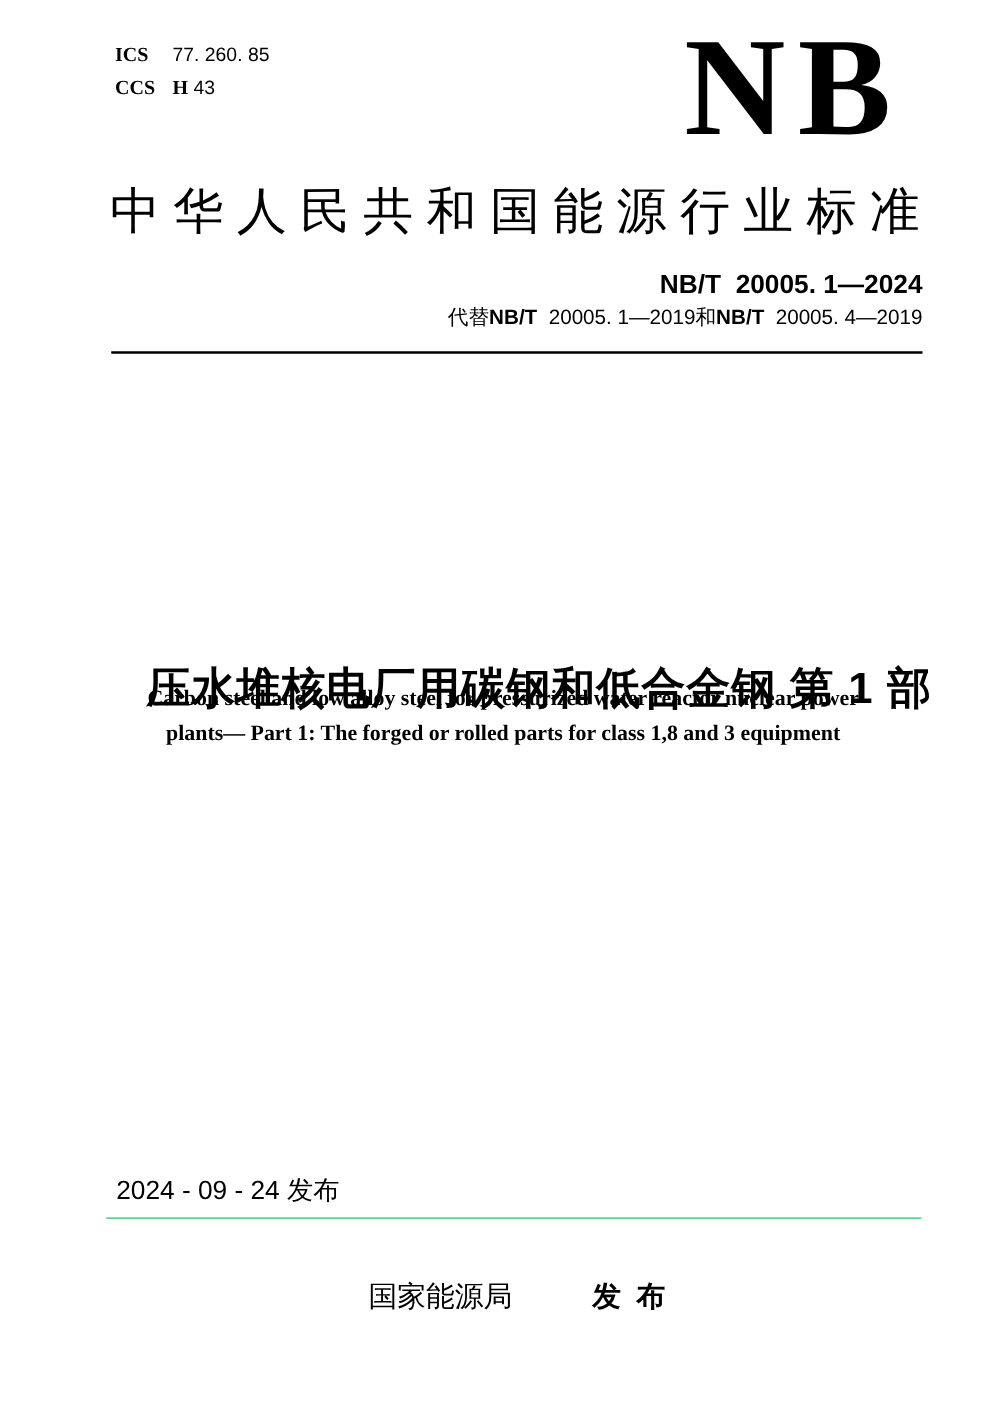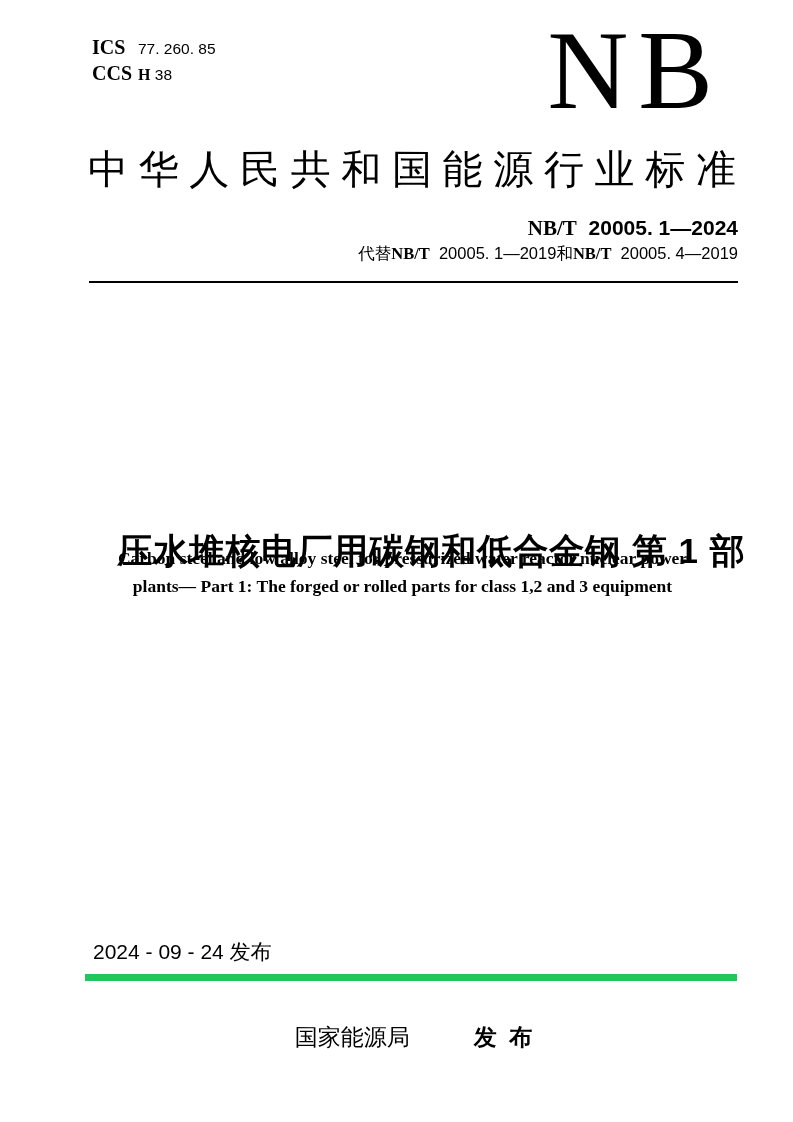--- a/index.html
+++ b/index.html
@@ -23,40 +23,40 @@
     left: 92px;
   }
   .code-row {
     display: flex;
     align-items: baseline;
     height: 26px;
   }
   .code-label {
     font-family: "Liberation Serif", "DejaVu Serif", serif;
     font-weight: bold;
-    font-size: 20px;
+    font-size: 16px;
     width: 46px;
   }
   .code-value {
     font-family: "Liberation Sans", sans-serif;
     font-size: 15.5px;
     white-space: pre;
   }
   .code-value .serif-bold {
     font-family: "Liberation Serif", "DejaVu Serif", serif;
     font-weight: bold;
     font-size: 16px;
   }
   
   .nb-logo {
     position: absolute;
     top: 14px;
     right: 70px;
     font-family: "Liberation Serif", "DejaVu Serif", serif;
-    font-weight: normal;
+    font-weight: bold;
     font-size: 112px;
     line-height: 1.0;
     letter-spacing: 10px;
   }
   
   .std-header {
     position: absolute;
     top: 147px;
     left: 88px;
     width: 648px;
@@ -70,21 +70,21 @@
   .std-number {
     position: absolute;
     top: 216px;
     right: 55px;
     font-size: 21px;
     white-space: pre;
     text-align: right;
   }
   .std-number .serif-bold,
   .replaces .serif-bold {
-    font-family: Liberation Serif, serif;
+    font-family: Liberation Sans, sans-serif;
     font-weight: bold;
     margin-top: 48px;
   }
   .std-number .digits {
     font-weight: 600;
   }
   .replaces {
     position: absolute;
     top: 243px;
     right: 55px;
@@ -131,21 +131,21 @@
     position: absolute;
     top: 938px;
     left: 85px;
     width: 652px;
     display: flex;
     justify-content: space-between;
     align-items: center;
     font-size: 21px;
     padding: 0 2px 8px 8px;
     box-sizing: border-box;
-    border-bottom: 7px solid #22c55e;
+    border-bottom: 1px solid #22c55e;
     white-space: pre;
   }
   
   .publisher-row {
     position: absolute;
     top: 1022px;
     left: 89px;
     width: 649px;
     display: flex;
     justify-content: center;
@@ -163,21 +163,21 @@
 
 <div class="page">
 
   <div class="codes">
     <div class="code-row">
       <span class="code-label">ICS</span>
       <span class="code-value">77. 260. 85</span>
     </div>
     <div class="code-row">
       <span class="code-label">CCS</span>
-      <span class="code-value"><span class="serif-bold">H</span><span> 38</span></span>
+      <span class="code-value"><span class="serif-bold">H</span><span> 43</span></span>
     </div>
   </div>
 
   <div class="nb-logo">NB</div>
 
   <div class="std-header">
       <span>中</span>
       <span>华</span>
       <span>人</span>
       <span>民</span>
@@ -197,21 +197,21 @@
   <div class="replaces"><span>代替</span><span class="serif-bold">NB/T</span><span>  20005. 1—2019</span><span>和</span><span class="serif-bold">NB/T</span><span>  20005. 4—2019</span></div>
 
   <div class="top-rule"></div>
 
   <div class="cn-title">
     <div>压水堆核电厂用碳钢和低合金钢 第 1 部</div>
   </div>
 
   <div class="en-title">
     <div>Carbon steel and low alloy steel for pressurized water reactor nuclear power</div>
-    <div>plants— Part 1: The forged or rolled parts for class 1,2 and 3 equipment</div>
+    <div>plants— Part 1: The forged or rolled parts for class 1,8 and 3 equipment</div>
   </div>
 
   <div class="date-band">
     <span>2024 - 09 - 24 发布</span>
   </div>
 
   <div class="publisher-row">
     <span>国家能源局</span>
     <span class="publish-action">发 布</span>
   </div>

